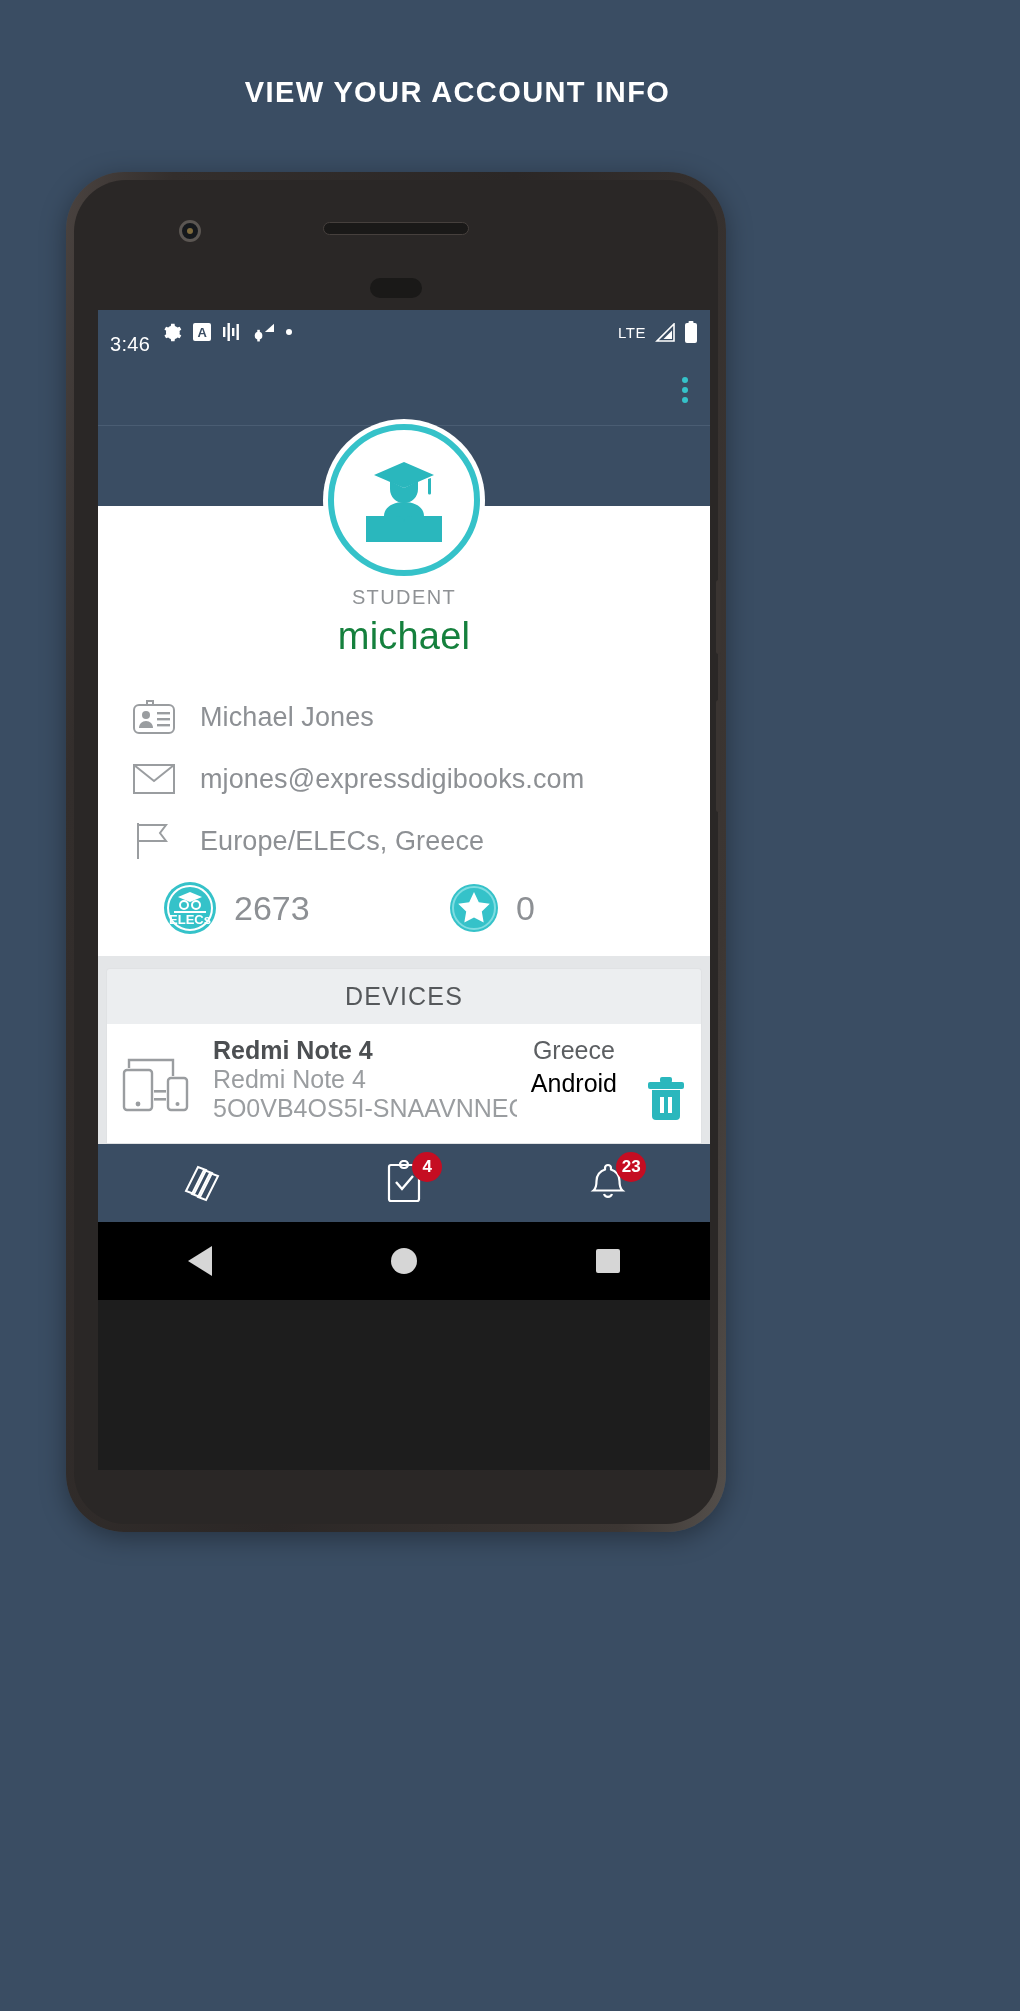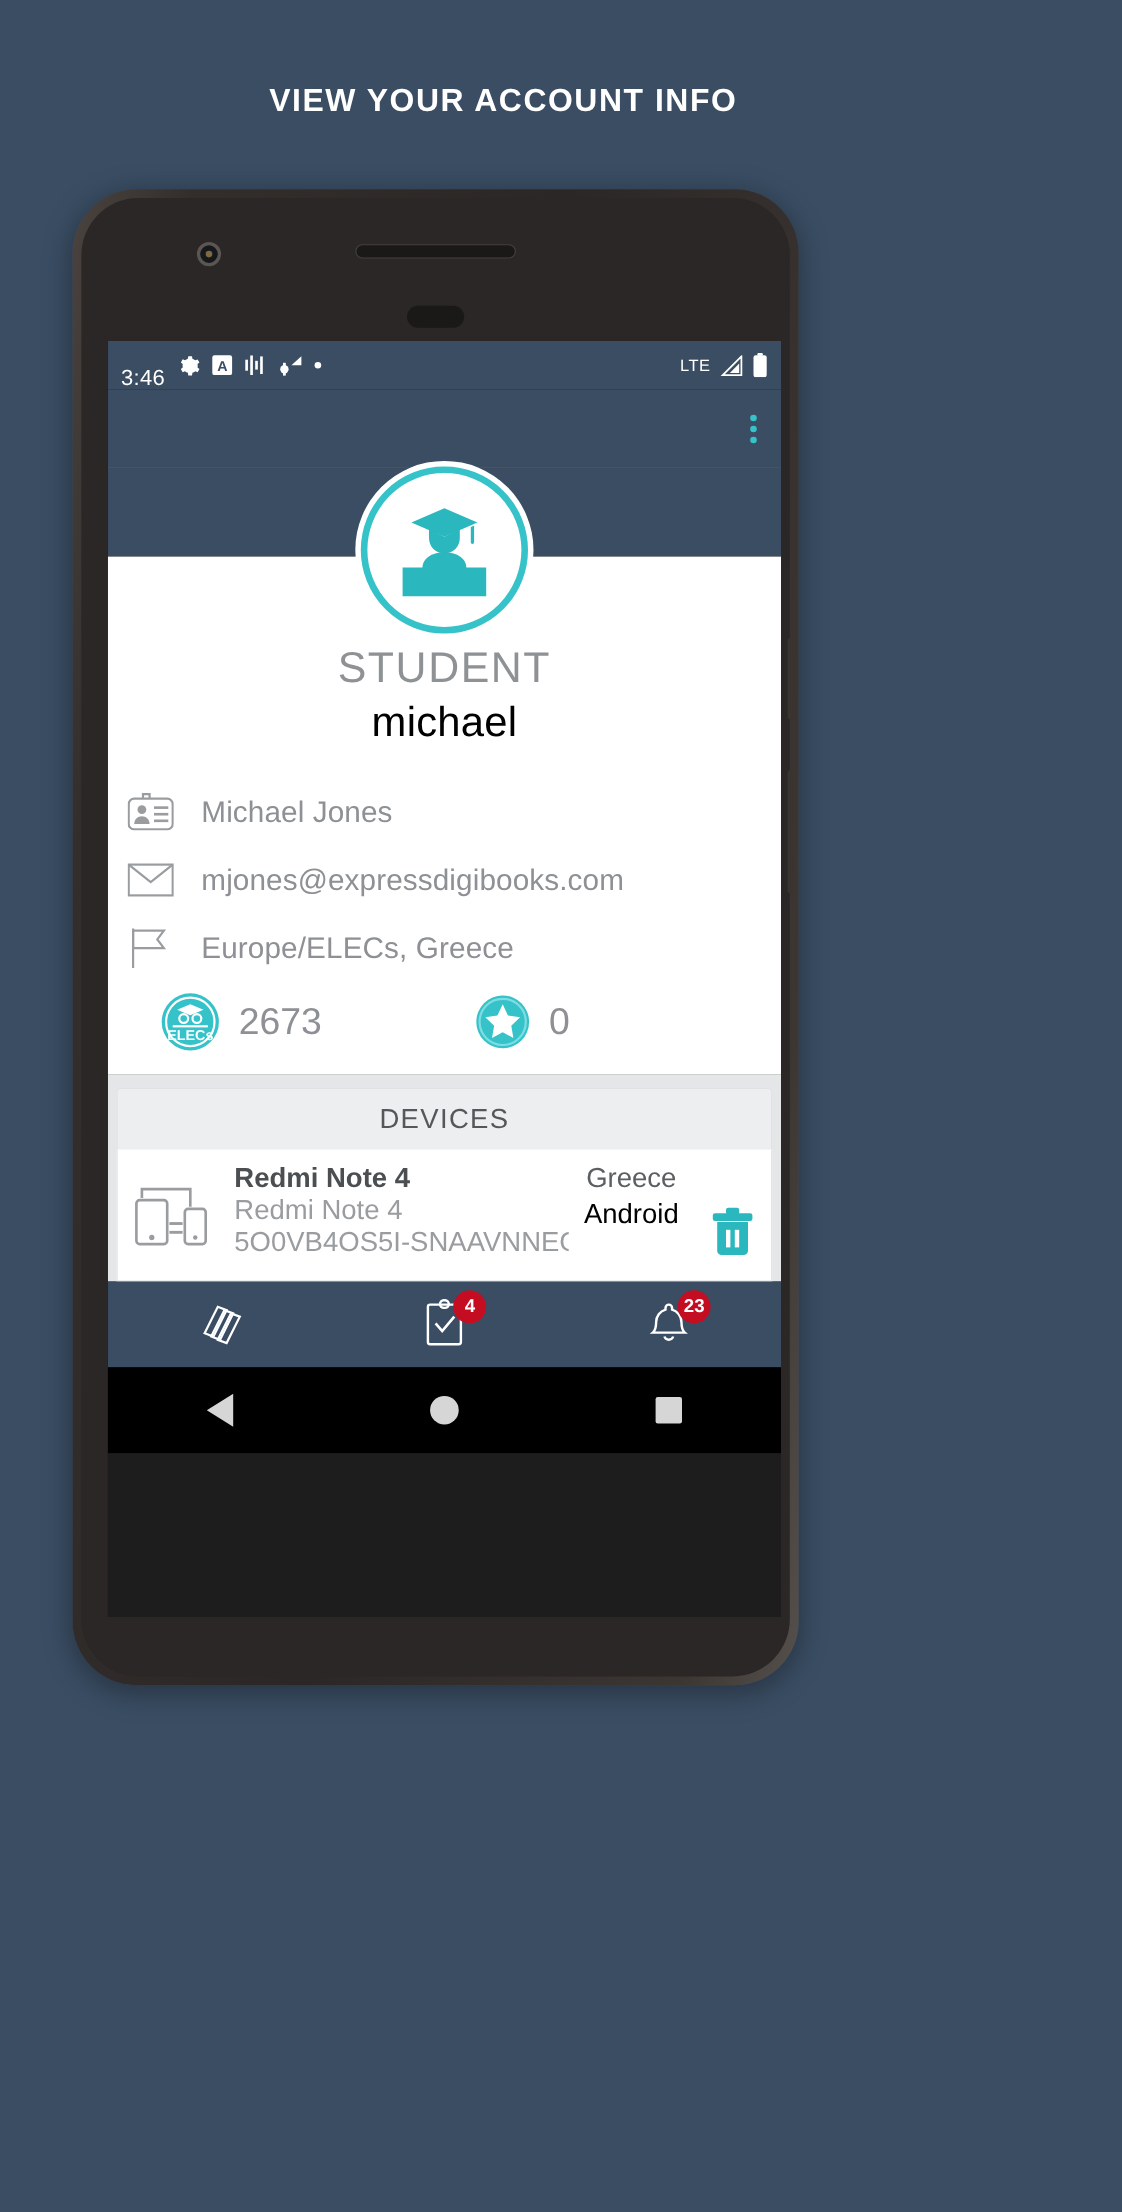--- a/index.html
+++ b/index.html
@@ -100,29 +100,29 @@
     position: absolute; left: 50%; top: -82px; transform: translateX(-50%);
     width: 152px; height: 152px; z-index: 5;
   }
   .avatar-ring {
     width: 152px; height: 152px; border-radius: 50%;
     background: #ffffff; border: 6px solid #35c2c9;
     display: flex; align-items: center; justify-content: center;
     box-shadow: 0 0 0 5px #ffffff;
   }
   .role {
-    text-align: center; color: #8f9295; font-size: 39px;
+    text-align: center; color: #8f9295; font-size: 20px;
     letter-spacing: 1.4px; padding-top: 80px;
   }
   .username {
-    text-align: center; color: #000000; font-size: 38px;
+    text-align: center; color: #15803d; font-size: 38px;
     margin-top: 6px; letter-spacing: .2px;
   }
 
-  .info-list { margin-top: 28px; padding: 0 15px; }
+  .info-list { margin-top: 28px; padding: 0 32px; }
   .info-row { display: flex; align-items: center; height: 62px; gap: 22px; }
   .info-icon { width: 48px; display: flex; align-items: center; justify-content: center; }
   .info-text { color: #8d9094; font-size: 27px; letter-spacing: .1px; }
 
   .stats-row { display: flex; align-items: center; padding: 8px 32px 4px 32px; }
   .stat { display: flex; align-items: center; gap: 16px; }
   .stat.first { width: 286px; }
   .stat-val { color: #8d9094; font-size: 34px; }
 
   

